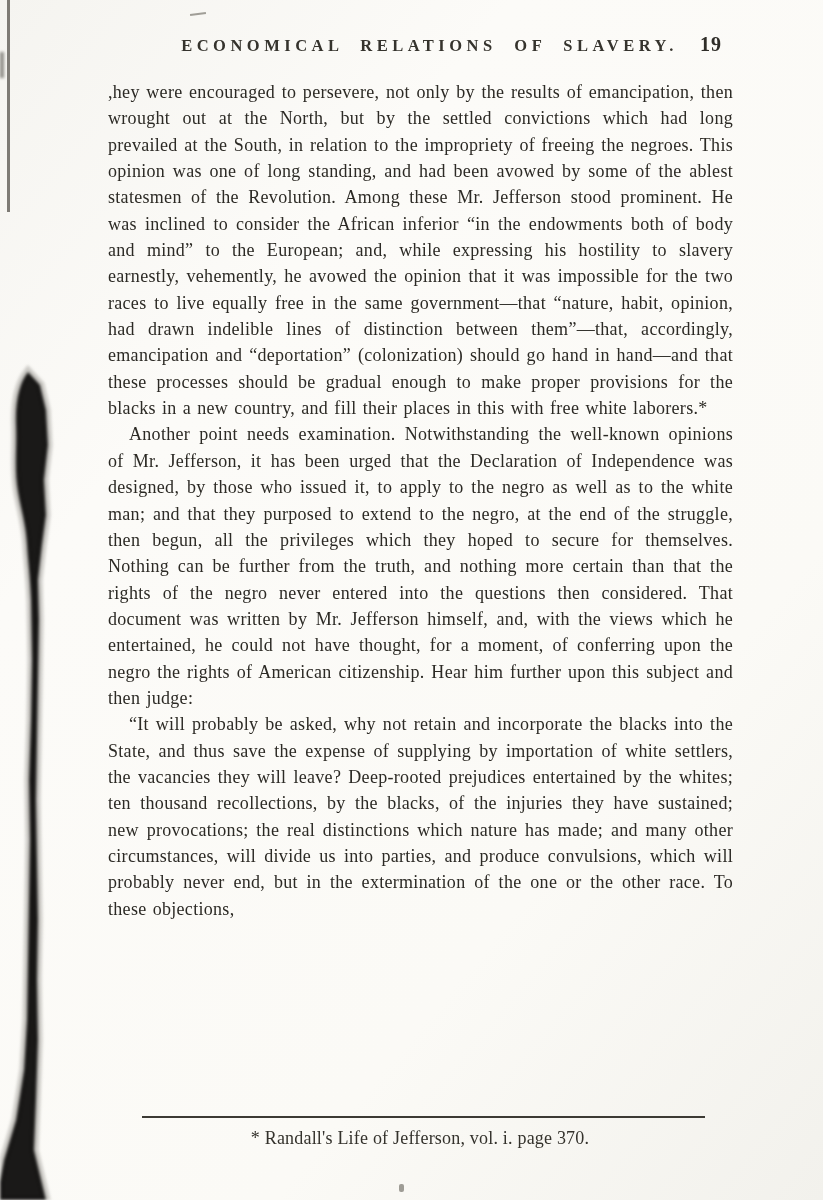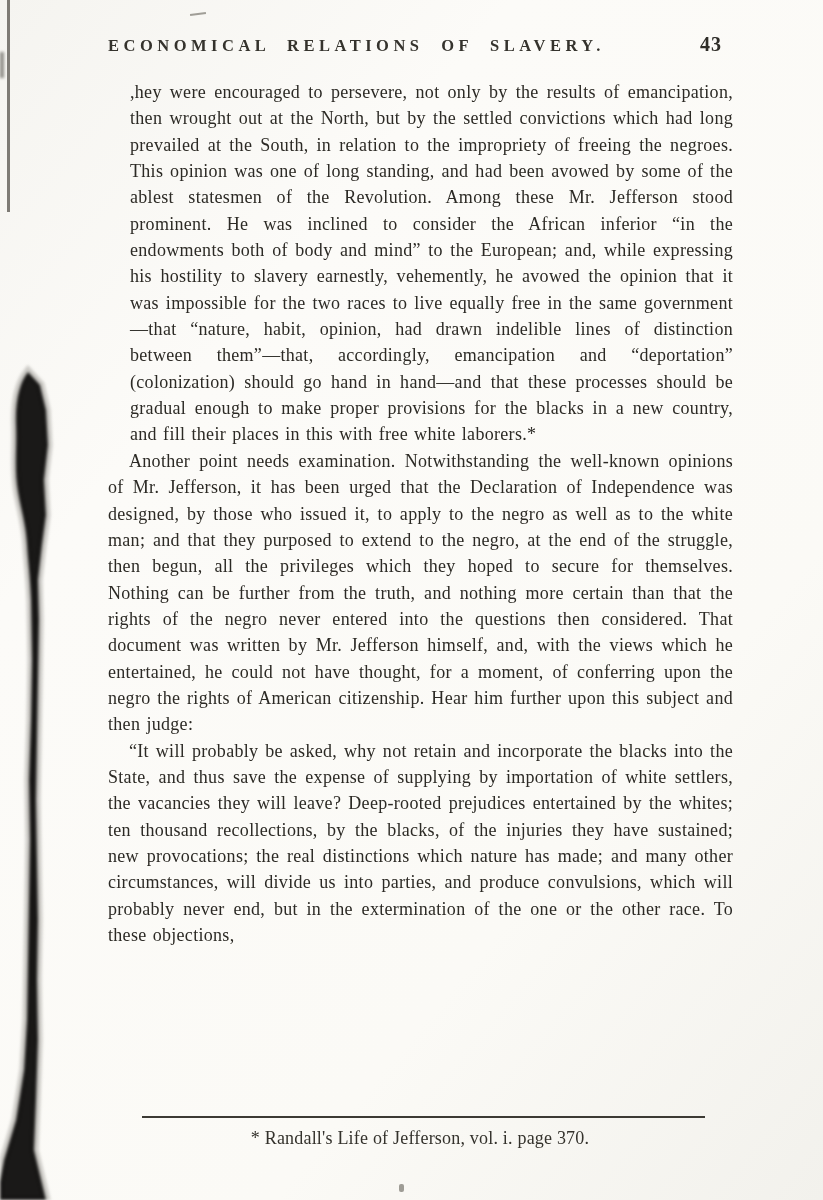--- a/index.html
+++ b/index.html
@@ -21,21 +21,21 @@
   .running-head {
     position: absolute;
     top: 36px;
     left: 108px;
     width: 624px;
     height: 26px;
   }
   .head-title {
     position: absolute;
     left: 0; right: 54px;
-    text-align: left;
+    text-align: right;
     font-size: 16.5px;
     font-weight: bold;
     letter-spacing: 4.5px;
     word-spacing: 9px;
     color: #35332d;
     white-space: nowrap;
   }
   .page-num {
     position: absolute;
     right: 10px;
@@ -53,21 +53,21 @@
     left: 108px;
     width: 625px;
     font-size: 18px;
     line-height: 26.35px;
     text-align: justify;
     letter-spacing: 0.3px;
     word-spacing: 1.4px;
     color: #2c2a25;
   }
   .body-text p { margin: 0; text-indent: 21px; }
-  .body-text p.no-indent { text-indent: 0; margin-left: 22px; }
+  .body-text p.no-indent { text-indent: 0; }
 
   
   .footnote-rule {
     position: absolute;
     top: 1116px;
     left: 142px;
     width: 563px;
     border-top: 2px solid #3c3a34;
   }
   .footnote {
@@ -122,21 +122,21 @@
     <path d="M28 372 C 20 382, 15 400, 16 425 C 17 450, 14 468, 18 492 C 21 510, 26 525, 27 545 C 28 562, 30 575, 31 600 L 32 660 L 31 720 L 29 780 L 30 840 L 29 900 L 28 960 L 27 1020 L 24 1070 L 16 1120 L 4 1160 L 0 1182 L 0 1200 L 46 1200 L 34 1150 L 36 1100 L 38 1040 L 37 980 L 38 920 L 37 860 L 36 800 L 37 740 L 38 680 L 39 620 L 38 580 L 42 545 L 46 515 L 44 480 L 48 445 L 46 410 L 40 385 Z" fill="none" stroke="#55524a" stroke-width="9" stroke-opacity="0.28"></path>
     <path d="M28 372 C 20 382, 15 400, 16 425 C 17 450, 14 468, 18 492 C 21 510, 26 525, 27 545 C 28 562, 30 575, 31 600 L 32 660 L 31 720 L 29 780 L 30 840 L 29 900 L 28 960 L 27 1020 L 24 1070 L 16 1120 L 4 1160 L 0 1182 L 0 1200 L 46 1200 L 34 1150 L 36 1100 L 38 1040 L 37 980 L 38 920 L 37 860 L 36 800 L 37 740 L 38 680 L 39 620 L 38 580 L 42 545 L 46 515 L 44 480 L 48 445 L 46 410 L 40 385 Z" fill="#0c0b0a" fill-opacity="0.94"></path>
     <rect x="0" y="52" width="4" height="26" fill="#3a3832" opacity="0.55"></rect>
   </svg>
   <div class="edge-line"></div>
   <div class="speck-top"></div>
   <div class="speck-bottom"></div>
 
   <header class="running-head">
     <span class="head-title">ECONOMICAL RELATIONS OF SLAVERY.</span>
-    <span class="page-num">43</span>
+    <span class="page-num">19</span>
   </header>
 
   <main class="body-text">
     <p class="no-indent">,hey were encouraged to persevere, not only by the results of emancipation, then wrought out at the North, but by the settled convictions which had long prevailed at the South, in relation to the impropriety of freeing the negroes.  This opinion was one of long standing, and had been avowed by some of the ablest statesmen of the Revolution.  Among these Mr. Jefferson stood prominent.  He was inclined to consider the African inferior “in the endowments both of body and mind” to the European; and, while expressing his hostility to slavery earnestly, vehemently, he avowed the opinion that it was impossible for the two races to live equally free in the same government—that “nature, habit, opinion, had drawn indelible lines of distinction between them”—that, accordingly, emancipation and “deportation” (colonization) should go hand in hand—and that these processes should be gradual enough to make proper provisions for the blacks in a new country, and fill their places in this with free white laborers.*</p>
     <p>Another point needs examination.  Notwithstanding the well-known opinions of Mr. Jefferson, it has been urged that the Declaration of Independence was designed, by those who issued it, to apply to the negro as well as to the white man; and that they purposed to extend to the negro, at the end of the struggle, then begun, all the privileges which they hoped to secure for themselves.  Nothing can be further from the truth, and nothing more certain than that the rights of the negro never entered into the questions then considered.  That document was written by Mr. Jefferson himself, and, with the views which he entertained, he could not have thought, for a moment, of conferring upon the negro the rights of American citizenship.  Hear him further upon this subject and then judge:</p>
     <p>“It will probably be asked, why not retain and incorporate the blacks into the State, and thus save the expense of supplying by importation of white settlers, the vacancies they will leave? Deep-rooted prejudices entertained by the whites; ten thousand recollections, by the blacks, of the injuries they have sustained; new provocations; the real distinctions which nature has made; and many other circumstances, will divide us into parties, and produce convulsions, which will probably never end, but in the extermination of the one or the other race.  To these objections,</p>
   </main>
 
   <footer>
     <div class="footnote-rule"></div>

